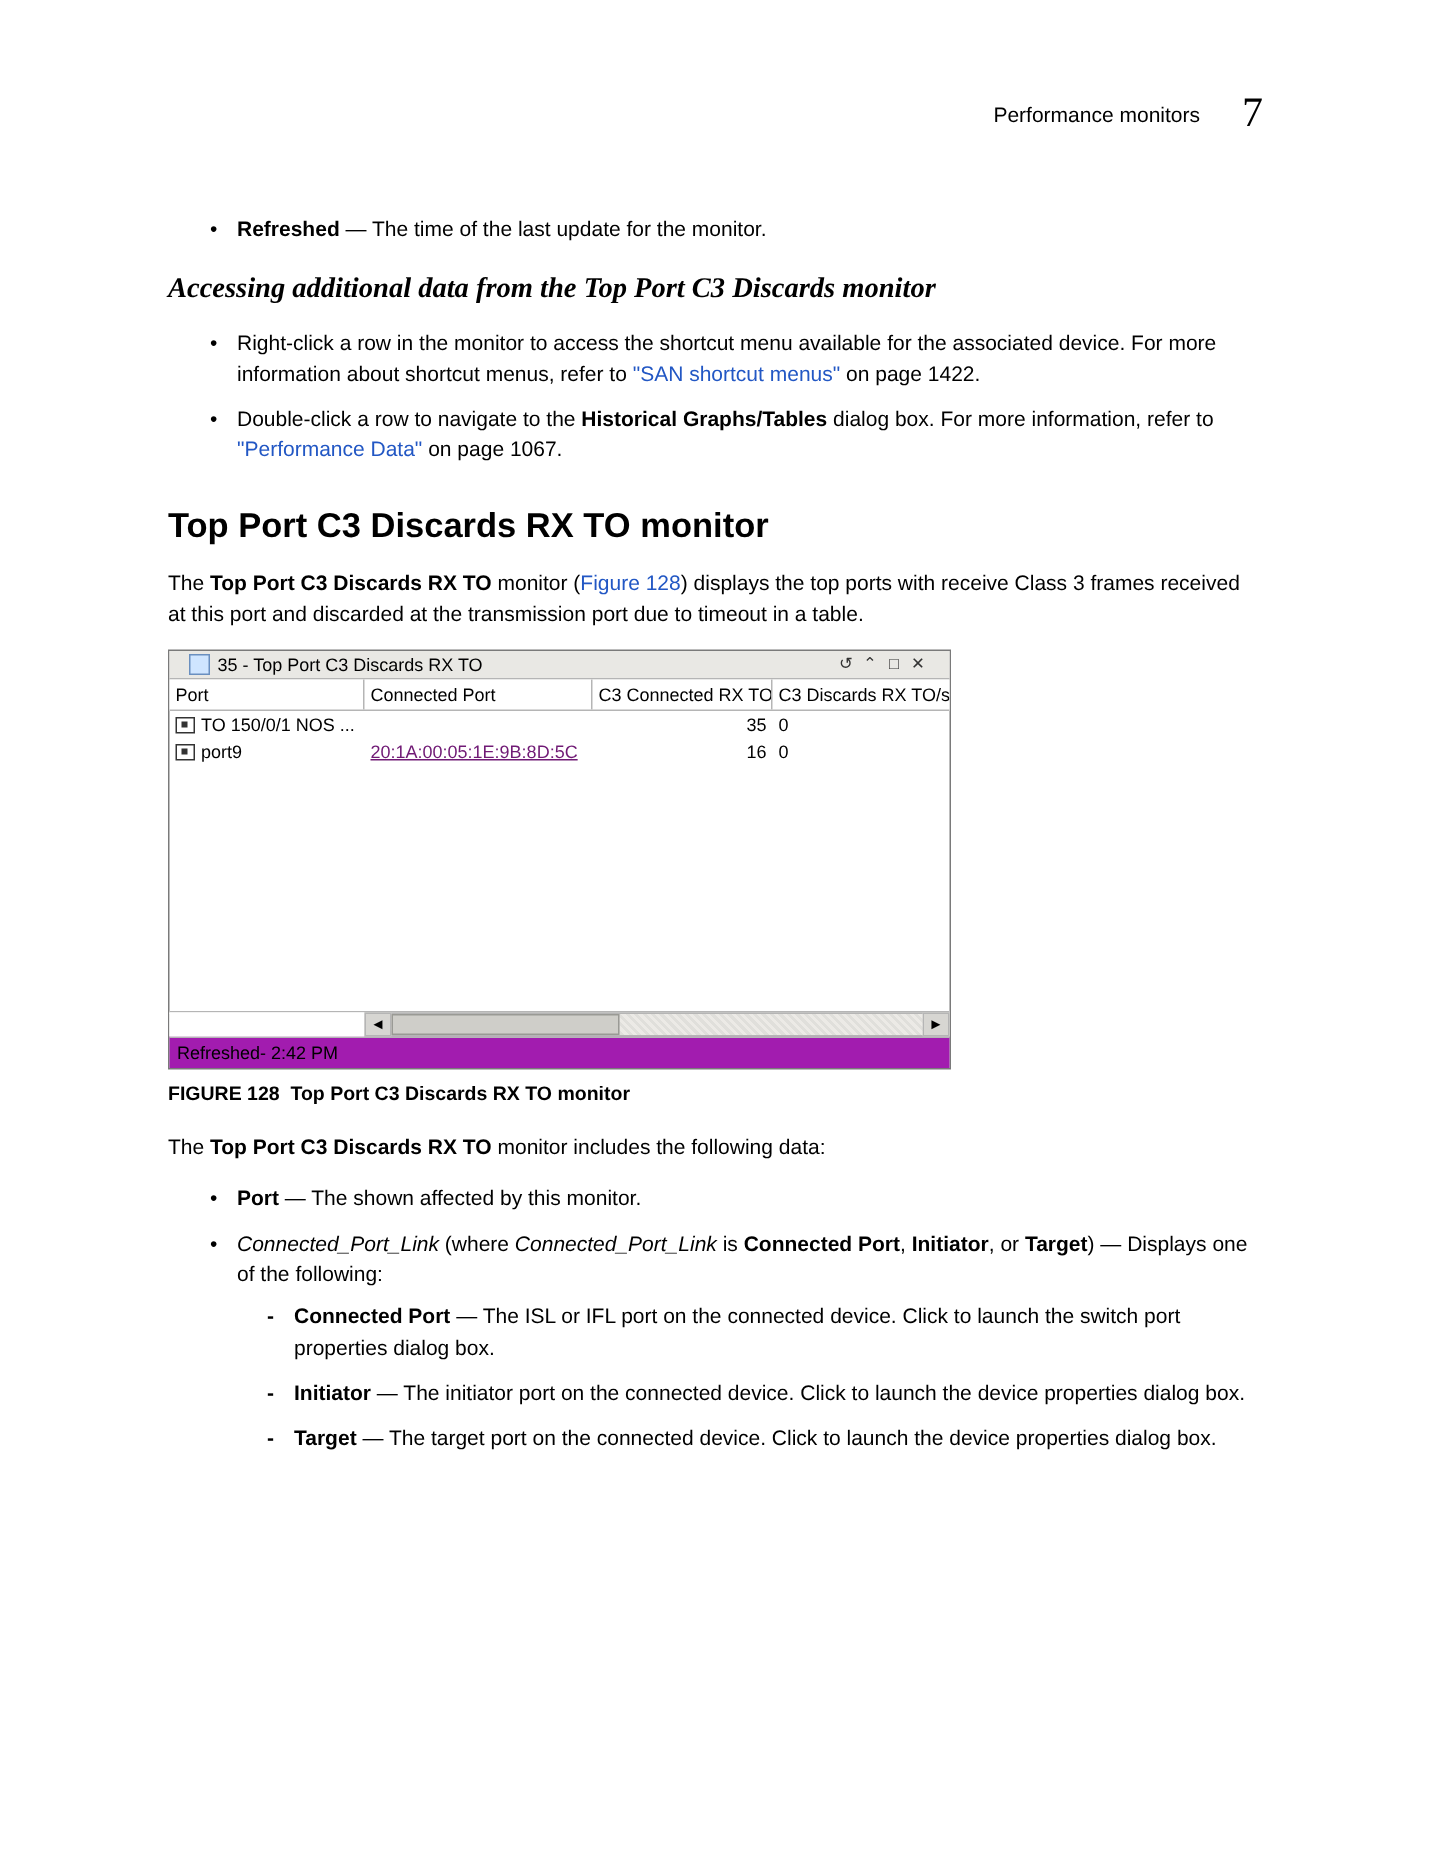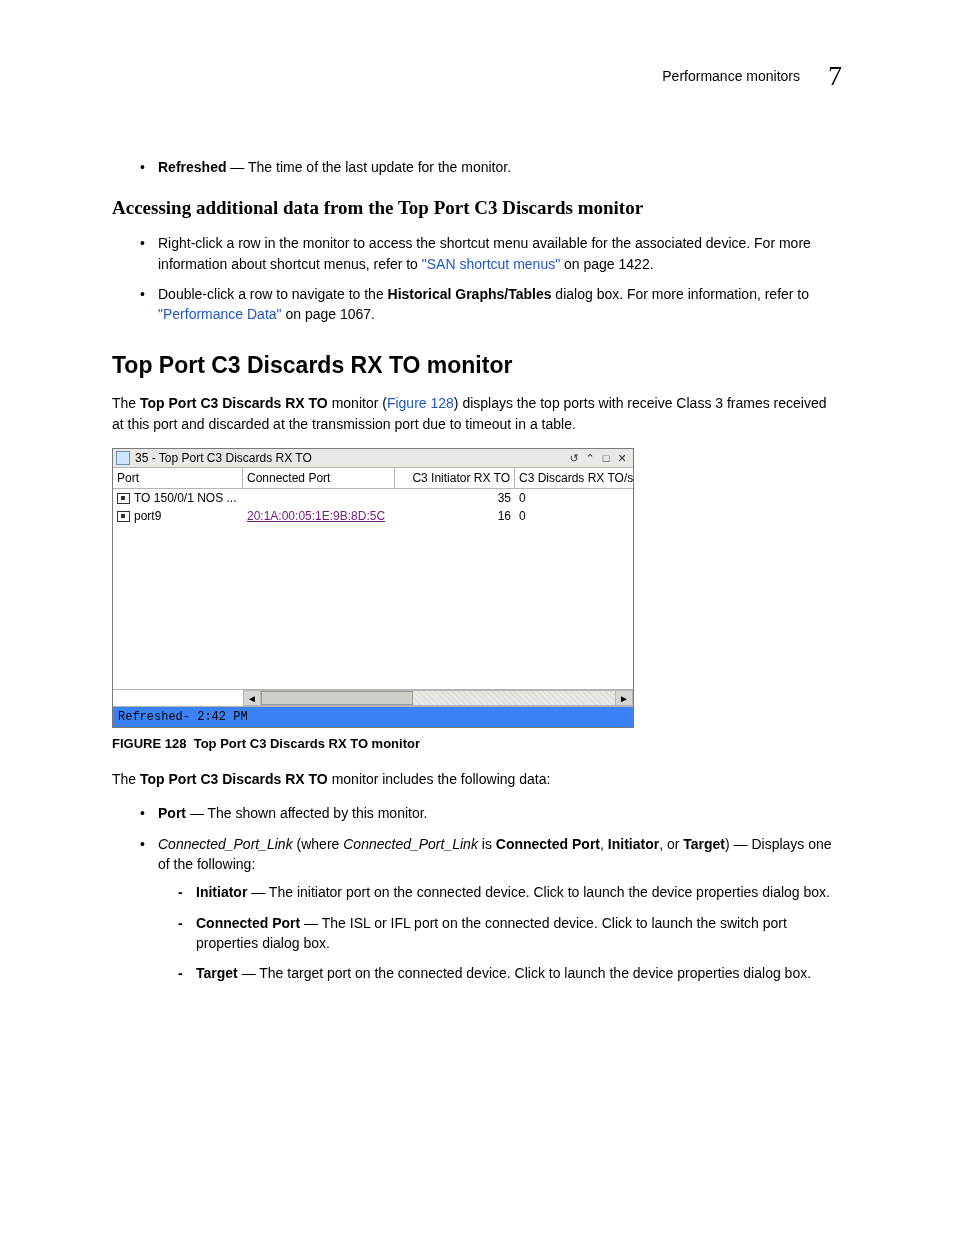--- a/index.html
+++ b/index.html
@@ -15,21 +15,21 @@
     height: 1235px;
     position: relative;
     box-sizing: border-box;
     padding: 60px 112px 40px 112px;
   }
   .header {
     display: flex;
     justify-content: flex-end;
     align-items: center;
     gap: 28px;
-    margin-bottom: 65px;
+    margin-bottom: 50px;
   }
   .header-text {
     font-size: 14px;
   }
   .header-num {
     font-size: 28px;
     font-family: Georgia, 'Times New Roman', serif;
     font-weight: normal;
   }
   ul.bullets {
@@ -71,20 +71,21 @@
     line-height: 1.45;
     margin: 6px 0 14px 0;
   }
   .link {
     color: #2257c4;
   }
   .b { font-weight: bold; }
   .i { font-style: italic; }
   .h3 {
     font-family: Georgia, 'Times New Roman', serif;
+    font-style: italic;
     font-weight: bold;
     font-size: 19px;
     margin: 20px 0 14px 0;
   }
   .h2 {
     font-family: Arial, Helvetica, sans-serif;
     font-weight: bold;
     font-size: 23px;
     margin: 28px 0 14px 0;
   }
@@ -97,21 +98,21 @@
     font-family: Tahoma, Arial, sans-serif;
     font-size: 12px;
     background: #fff;
   }
   .monitor-title {
     background: #e9e8e4;
     border-bottom: 1px solid #b5b5b5;
     display: flex;
     align-items: center;
     justify-content: space-between;
-    padding: 2px 3px;
+    padding: 2px 13px;
   }
   .mtitle-left {
     display: flex;
     align-items: center;
     gap: 5px;
   }
   .mtitle-icon {
     width: 12px;
     height: 12px;
     background: #cfe5ff;
@@ -213,22 +214,21 @@
     left: 0;
     top: 0;
     bottom: 0;
     width: 150px;
     background: #cfcec9;
     border: 1px solid #9a9a95;
   }
   .monitor-status {
     padding: 3px 5px;
     border-top: 1px solid #b5b5b5;
-    background: #3b82f6;
-    font-family: Liberation Mono, monospace;
+    background: #a21caf;
   }
   .fig-caption {
     font-size: 13px;
     margin: 8px 0 18px 0;
   }
   .note-text { line-height: 1.45; }
 </style>
 </head>
 <body>
 
@@ -273,21 +273,21 @@
         <div class="mtitle-icons">
           <span class="glyph">↺</span>
           <span class="glyph">⌃</span>
           <span class="glyph">□</span>
           <span class="glyph">✕</span>
         </div>
       </div>
       <div class="monitor-header-row">
         <div class="mcol mc1">Port</div>
         <div class="mcol mc2">Connected Port</div>
-        <div class="mcol mc3">C3 Initiator RX TO</div>
+        <div class="mcol mc3">C3 Connected RX TO</div>
         <div class="mcol mc4">C3 Discards RX TO/sec</div>
       </div>
       <div class="monitor-body">
         <div style="width:100%">
           <div class="mrow">
             <div class="mcell mc1"><span class="port-icon"></span><span>TO 150/0/1 NOS ...</span></div>
             <div class="mcell mc2"><span></span></div>
             <div class="mcell mc3" style="text-align:right">35</div>
             <div class="mcell mc4">0</div>
           </div>
@@ -317,20 +317,20 @@
 
   <p class="para">
     <span>The </span><span class="b">Top Port C3 Discards RX TO</span><span> monitor includes the following data:</span>
   </p>
 
   <ul class="bullets">
     <li><span class="b">Port</span><span> — The shown affected by this monitor.</span></li>
     <li>
       <span class="i">Connected_Port_Link</span><span> (where </span><span class="i">Connected_Port_Link</span><span> is </span><span class="b">Connected Port</span><span>, </span><span class="b">Initiator</span><span>, or </span><span class="b">Target</span><span>) — Displays one of the following:</span>
       <ul class="dashes">
+        <li><span class="b">Connected Port</span><span> — The ISL or IFL port on the connected device. Click to launch the switch port properties dialog box.</span></li>
         <li><span class="b">Initiator</span><span> — The initiator port on the connected device. Click to launch the device properties dialog box.</span></li>
-        <li><span class="b">Connected Port</span><span> — The ISL or IFL port on the connected device. Click to launch the switch port properties dialog box.</span></li>
         <li><span class="b">Target</span><span> — The target port on the connected device. Click to launch the device properties dialog box.</span></li>
       </ul>
     </li>
   </ul>
 
 </div>
 
 </body></html>

